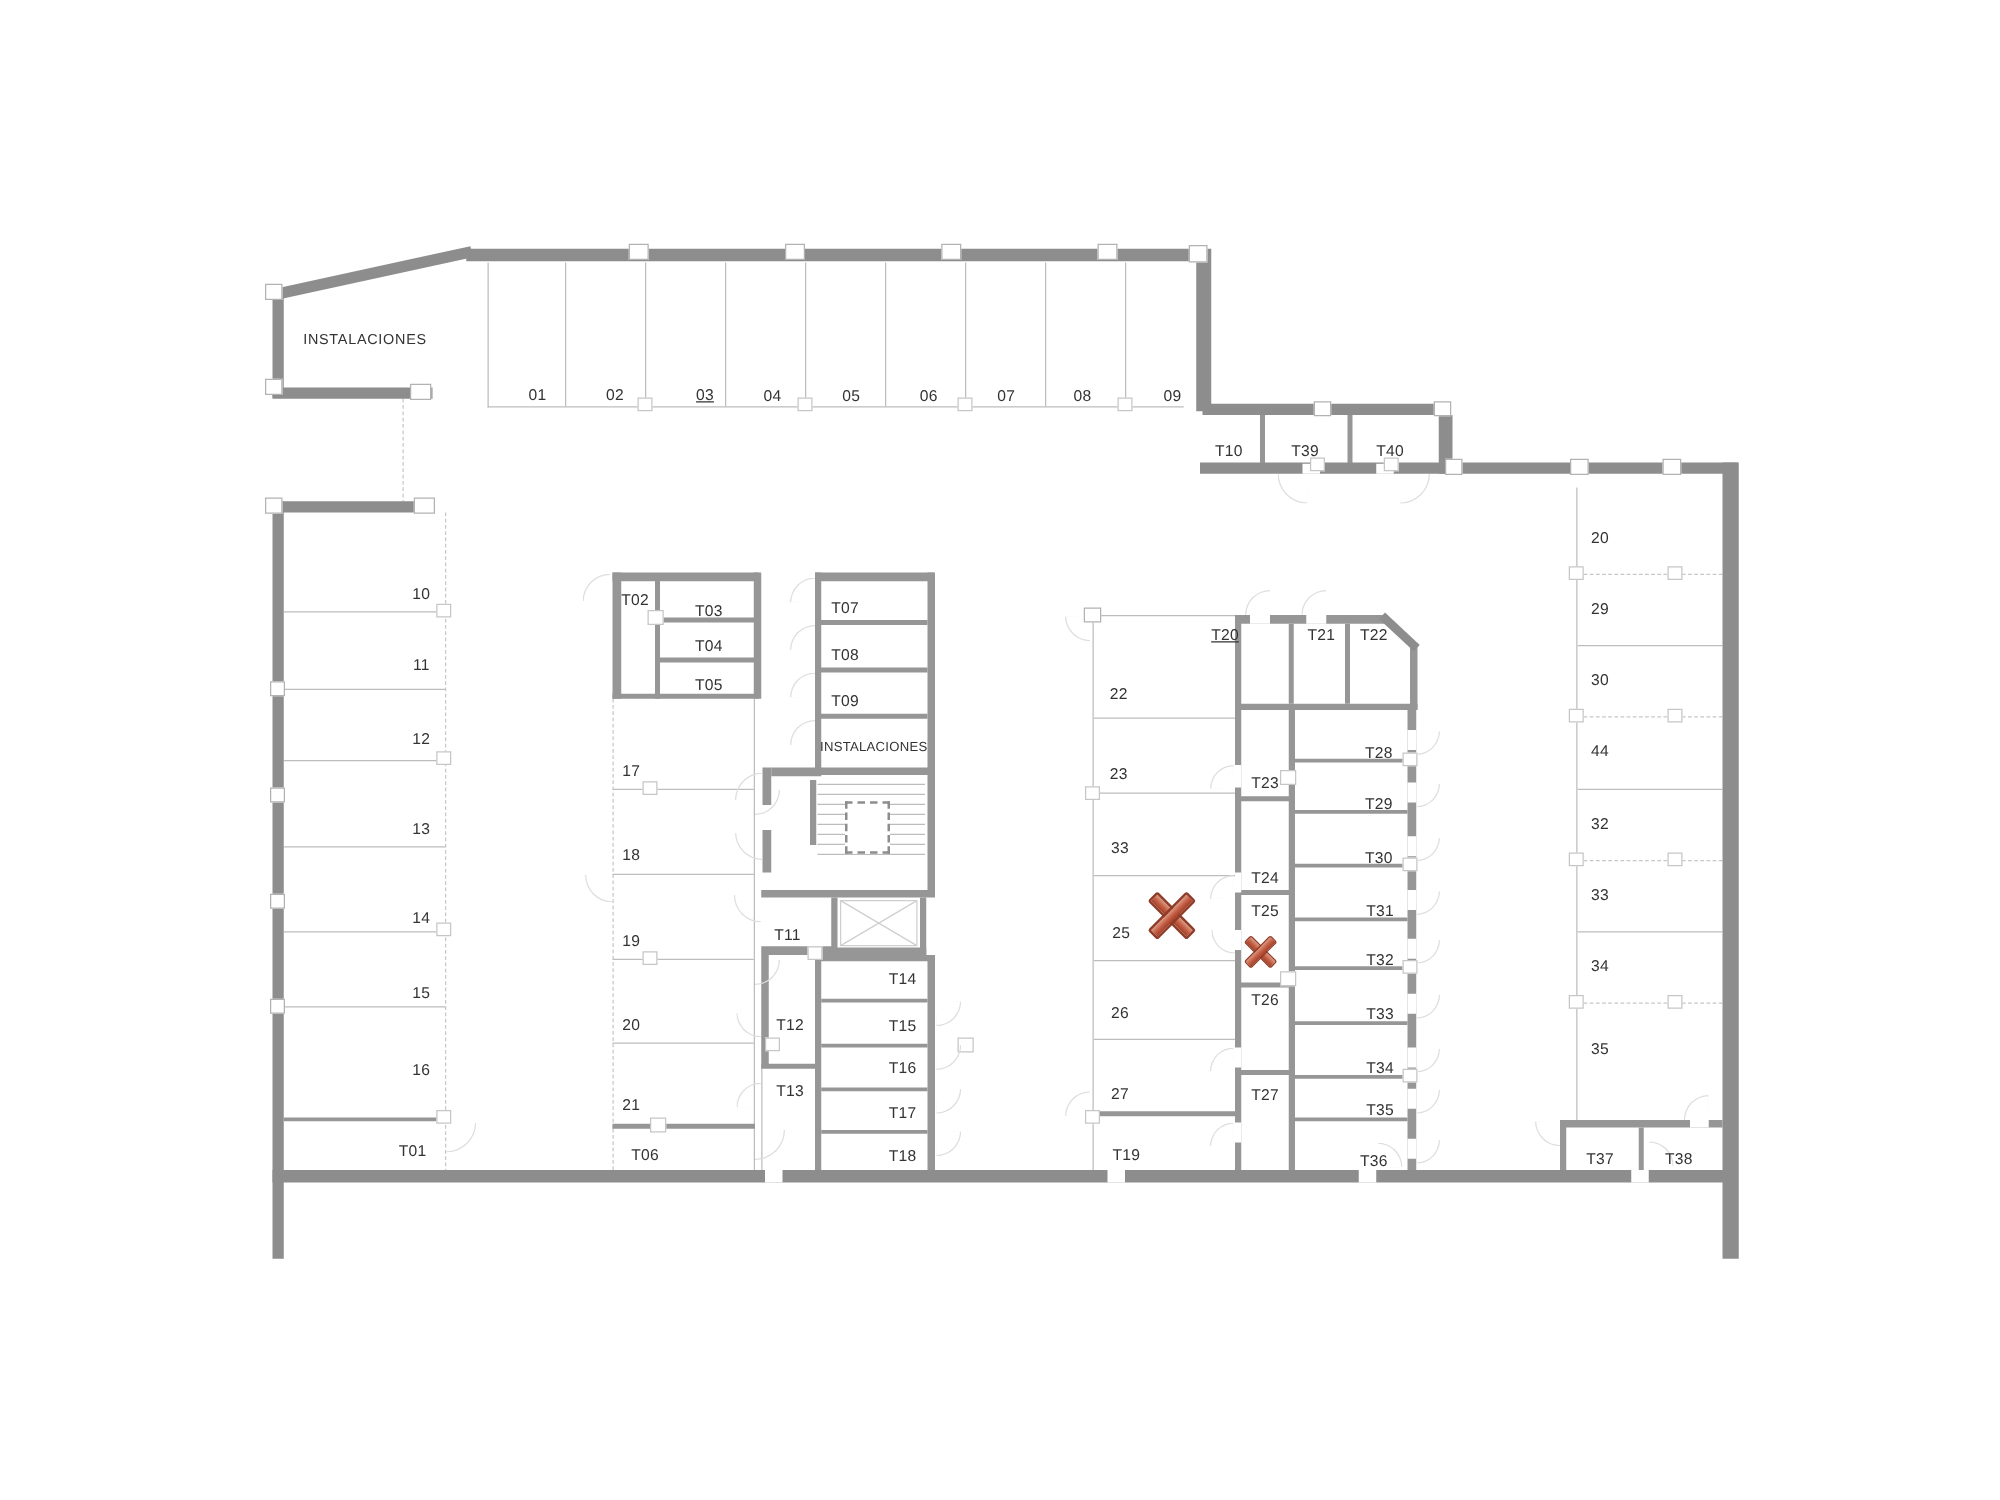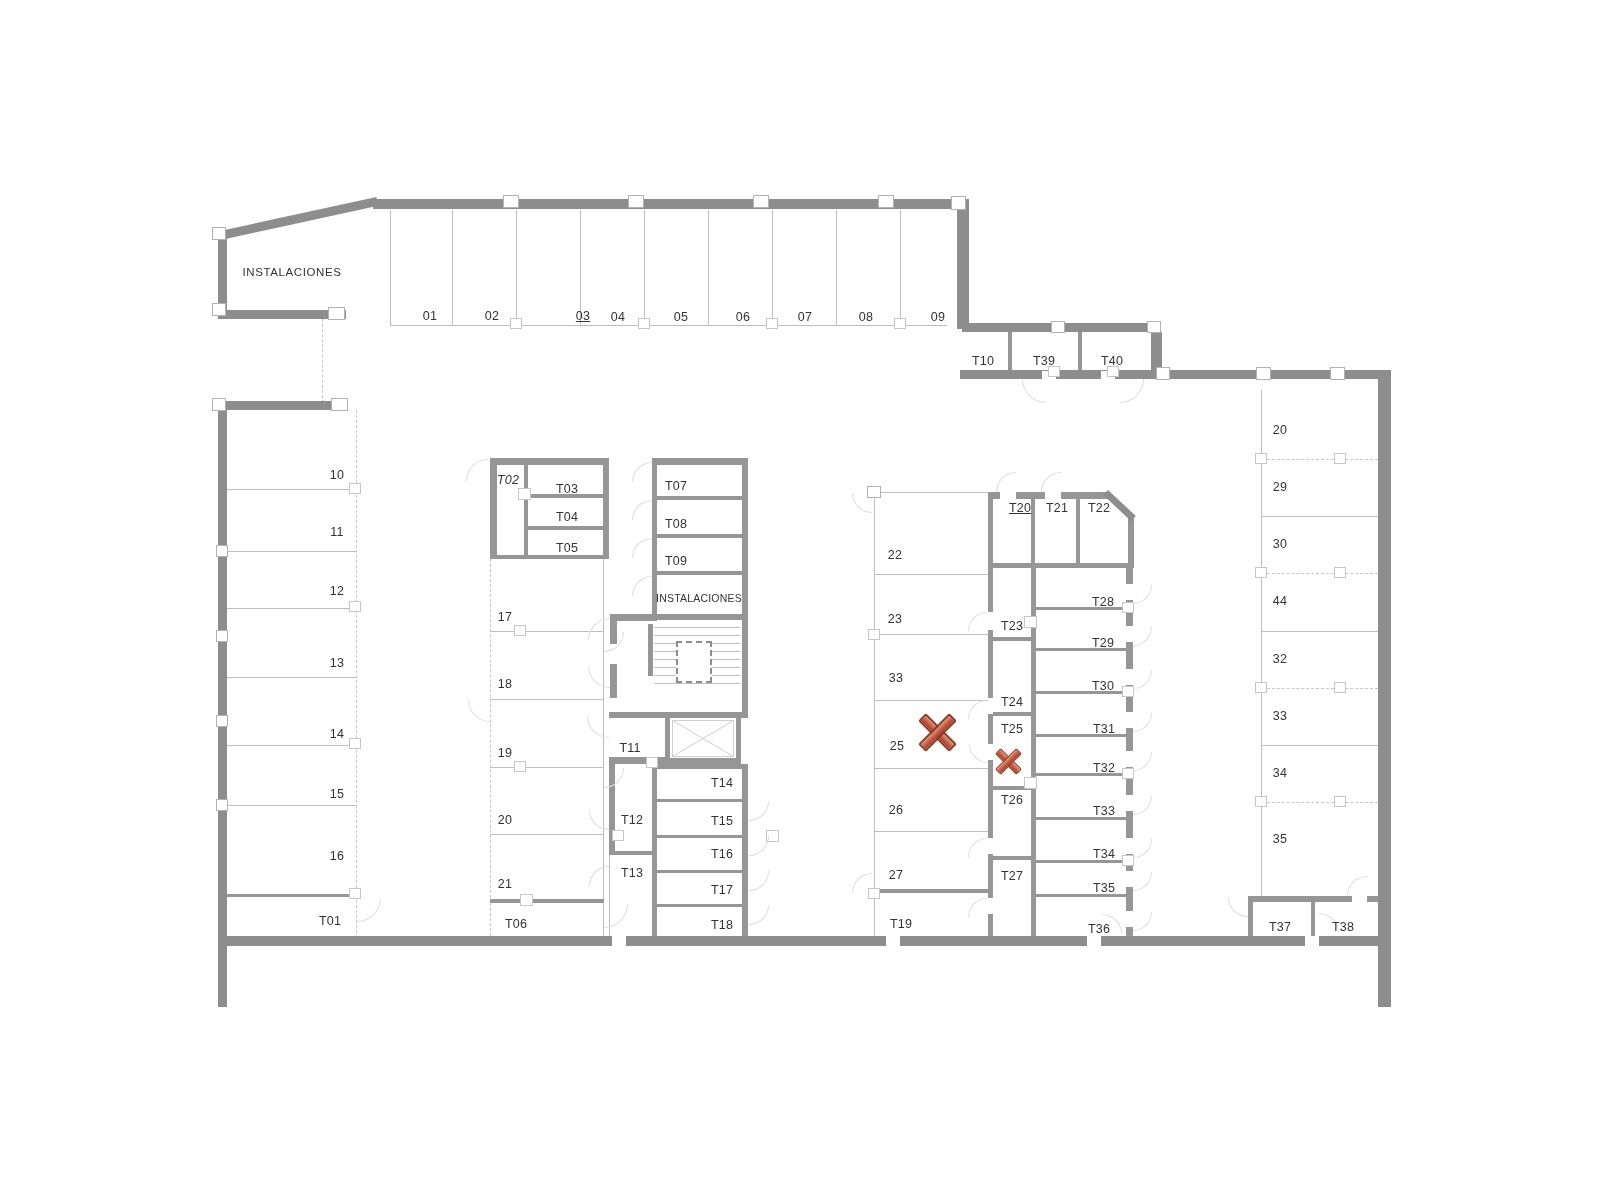--- a/index.html
+++ b/index.html
@@ -279,39 +279,39 @@
     <div class="arc tr" style="left: 1102px; top: 914px; width: 20px; height: 20px;"></div>
     <div class="arc tr" style="left: 1319px; top: 913px; width: 20px; height: 20px;"></div>
     <svg width="64" height="40" style="position: absolute; left: 671px; top: 719px;">
       <rect x="1.5" y="1.5" width="61" height="36" fill="none" stroke="#cfcfcf" stroke-width="1"></rect>
       <line x1="1.5" y1="1.5" x2="62.5" y2="37.5" stroke="#cfcfcf" stroke-width="1"></line>
       <line x1="62.5" y1="1.5" x2="1.5" y2="37.5" stroke="#cfcfcf" stroke-width="1"></line>
     </svg>
     <div class="lbl inst" style="left: 292px; top: 272px;">INSTALACIONES</div>
     <div class="lbl" style="left: 430px; top: 316px;">01</div>
     <div class="lbl" style="left: 492px; top: 316px;">02</div>
-    <div class="lbl" style="left: 583px; top: 316px; text-decoration: underline;">03</div>
+    <div class="lbl" style="left: 564px; top: 316px; text-decoration: underline;">03</div>
     <div class="lbl" style="left: 618px; top: 317px;">04</div>
     <div class="lbl" style="left: 681px; top: 317px;">05</div>
     <div class="lbl" style="left: 743px; top: 317px;">06</div>
     <div class="lbl" style="left: 805px; top: 317px;">07</div>
     <div class="lbl" style="left: 866px; top: 317px;">08</div>
     <div class="lbl" style="left: 938px; top: 317px;">09</div>
     <div class="lbl" style="left: 983px; top: 361px;">T10</div>
     <div class="lbl" style="left: 1044px; top: 361px;">T39</div>
     <div class="lbl" style="left: 1112px; top: 361px;">T40</div>
     <div class="lbl" style="left: 337px; top: 475px;">10</div>
     <div class="lbl" style="left: 337px; top: 532px;">11</div>
     <div class="lbl" style="left: 337px; top: 591px;">12</div>
     <div class="lbl" style="left: 337px; top: 663px;">13</div>
     <div class="lbl" style="left: 337px; top: 734px;">14</div>
     <div class="lbl" style="left: 337px; top: 794px;">15</div>
     <div class="lbl" style="left: 337px; top: 856px;">16</div>
     <div class="lbl" style="left: 330px; top: 921px;">T01</div>
-    <div class="lbl" style="left: 508px; top: 480px; font-style: italic;">T02</div>
+    <div class="lbl" style="left: 508px; top: 480px;">T02</div>
     <div class="lbl" style="left: 567px; top: 489px;">T03</div>
     <div class="lbl" style="left: 567px; top: 517px;">T04</div>
     <div class="lbl" style="left: 567px; top: 548px;">T05</div>
     <div class="lbl" style="left: 505px; top: 617px;">17</div>
     <div class="lbl" style="left: 505px; top: 684px;">18</div>
     <div class="lbl" style="left: 505px; top: 753px;">19</div>
     <div class="lbl" style="left: 505px; top: 820px;">20</div>
     <div class="lbl" style="left: 505px; top: 884px;">21</div>
     <div class="lbl" style="left: 516px; top: 924px;">T06</div>
     <div class="lbl" style="left: 676px; top: 486px;">T07</div>
@@ -326,21 +326,21 @@
     <div class="lbl" style="left: 722px; top: 854px;">T16</div>
     <div class="lbl" style="left: 722px; top: 890px;">T17</div>
     <div class="lbl" style="left: 722px; top: 925px;">T18</div>
     <div class="lbl" style="left: 895px; top: 555px;">22</div>
     <div class="lbl" style="left: 895px; top: 619px;">23</div>
     <div class="lbl" style="left: 896px; top: 678px;">33</div>
     <div class="lbl" style="left: 897px; top: 746px;">25</div>
     <div class="lbl" style="left: 896px; top: 810px;">26</div>
     <div class="lbl" style="left: 896px; top: 875px;">27</div>
     <div class="lbl" style="left: 901px; top: 924px;">T19</div>
-    <div class="lbl" style="left: 1020px; top: 508px; text-decoration: underline;">T20</div>
+    <div class="lbl" style="left: 980px; top: 508px; text-decoration: underline;">T20</div>
     <div class="lbl" style="left: 1057px; top: 508px;">T21</div>
     <div class="lbl" style="left: 1099px; top: 508px;">T22</div>
     <div class="lbl" style="left: 1012px; top: 626px;">T23</div>
     <div class="lbl" style="left: 1012px; top: 702px;">T24</div>
     <div class="lbl" style="left: 1012px; top: 729px;">T25</div>
     <div class="lbl" style="left: 1012px; top: 800px;">T26</div>
     <div class="lbl" style="left: 1012px; top: 876px;">T27</div>
     <div class="lbl" style="left: 1103px; top: 602px;">T28</div>
     <div class="lbl" style="left: 1103px; top: 643px;">T29</div>
     <div class="lbl" style="left: 1103px; top: 686px;">T30</div>

